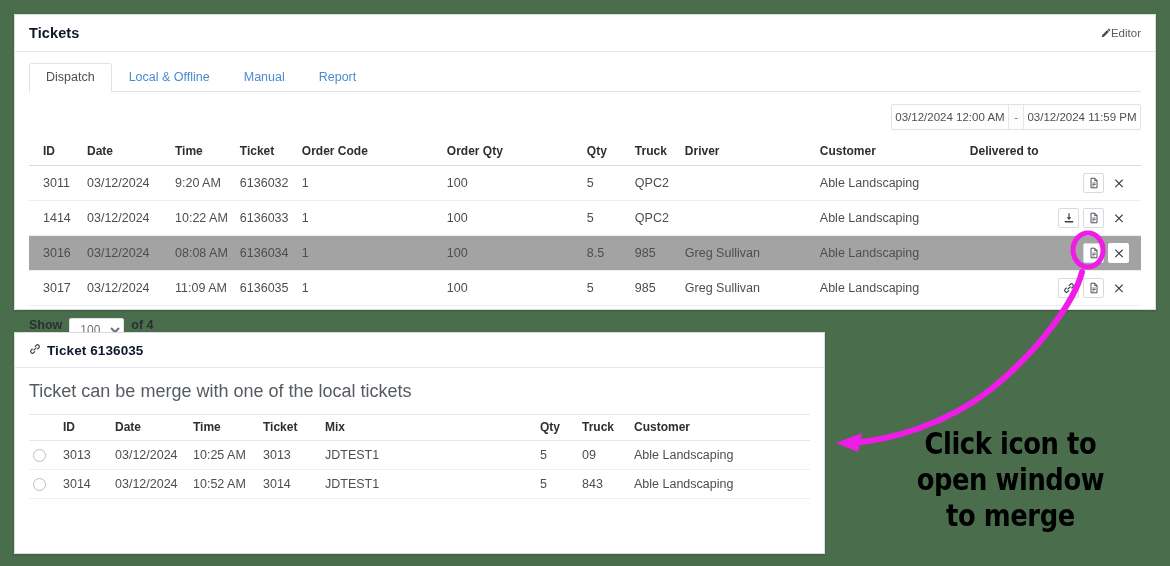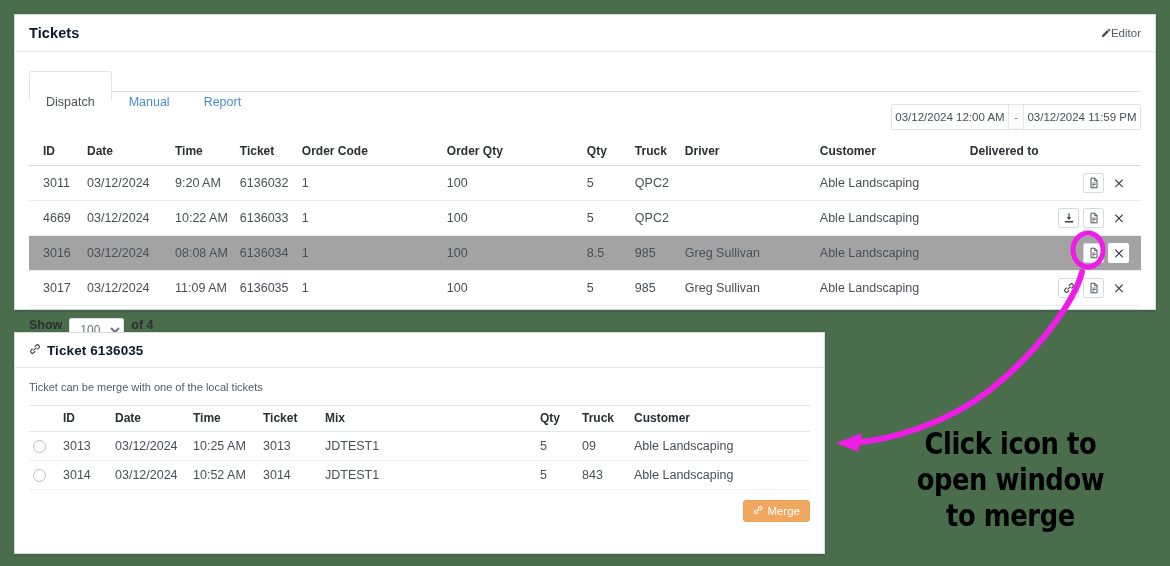--- a/index.html
+++ b/index.html
@@ -49,28 +49,28 @@
 
   
   .tabs {
     position: relative;
     margin: 10px 14px 0 14px;
     height: 30px;
     border-bottom: 1px solid #dfe3e6;
     display: flex; align-items: stretch;
   }
   .tab {
-    padding: 21px 16px 6px 16px;
+    padding: 4px 16px 6px 16px;
     font-size: 12.5px;
     color: #4c8bd0;
     cursor: pointer;
     border: 1px solid transparent;
     border-bottom: none;
     line-height: 18px;
-    position: relative; top: 9px;
+    position: relative; top: 1px;
     white-space: nowrap;
   }
   .tab.active {
     color: #4a5055;
     background: #fff;
     border-color: #dfe3e6 #dfe3e6 #fff #dfe3e6;
     border-radius: 3px 3px 0 0;
   }
 
   
@@ -185,21 +185,21 @@
     padding-left: 6px;
   }
 
   
   #merge-panel .panel-head { height: 35px; }
   #merge-panel .panel-title {
     font-size: 13.5px; display: flex; align-items: center; gap: 6px;
   }
   .merge-note {
     padding: 13px 14px 0 14px;
-    font-size: 11px; color: #555b61;
+    font-size: 18px; color: #555b61;
   }
   .merge-table-wrap { padding: 0 14px; }
   #merge-table { margin-top: 12px; }
   #merge-table th {
     border-top: 1px solid #e4e7ea;
     border-bottom: 1px solid #e4e7ea;
     padding: 5px 6px 6px 6px;
   }
   #merge-table td { border-bottom: 1px solid #eef0f2; }
   #merge-table .c-radio  { width: 28px; padding-left: 4px; }
@@ -269,20 +269,21 @@
         <svg width="11" height="11" viewBox="0 0 16 16">
             <path fill="#44494e" d="M12.3 1.3a1 1 0 0 1 1.4 0l1 1a1 1 0 0 1 0 1.4l-1 1-2.4-2.4zM10.6 3l2.4 2.4-7.3 7.3-3.1.7.7-3.1z"></path>
           </svg>
       </span>
       <span>Editor</span>
     </a>
   </div>
 
   <div class="tabs">
     <div class="tab active">Dispatch</div>
+    <div class="tab">Local &amp; Offline</div>
     <div class="tab">Manual</div>
     <div class="tab">Report</div>
   </div>
 
   <div class="filter-row">
     <div class="daterange">
       <input type="text" value="03/12/2024 12:00 AM" style="">
       <span class="sep">-</span>
       <input type="text" value="03/12/2024 11:59 PM" style="">
     </div>
@@ -332,21 +333,21 @@
                 </button>
                 <button class="icon-btn borderless">
                   <svg width="12" height="12" viewBox="0 0 16 16">
                     <path d="M3.6 3.0 8 7.4l4.4-4.4 1.1 1.1L9.1 8.5l4.4 4.4-1.1 1.1L8 9.6l-4.4 4.4-1.1-1.1 4.4-4.4L2.5 4.1z" fill="#3b4046"></path>
                   </svg>
                 </button>
               </div>
             </td>
           </tr>
           <tr>
-            <td class="c-id">4669</td>
+            <td class="c-id">1414</td>
             <td class="c-date">03/12/2024</td>
             <td class="c-time">10:22 AM</td>
             <td class="c-ticket">6136033</td>
             <td class="c-ocode">1</td>
             <td class="c-oqty">100</td>
             <td class="c-qty">5</td>
             <td class="c-truck">QPC2</td>
             <td class="c-driver"></td>
             <td class="c-cust">Able Landscaping</td>
             <td class="c-deliv"></td>
@@ -516,34 +517,20 @@
             <td class="c-ticket">3014</td>
             <td class="c-mix">JDTEST1</td>
             <td class="c-qty">5</td>
             <td class="c-truck">843</td>
             <td class="c-cust">Able Landscaping</td>
           </tr>
         </tbody>
     </table>
   </div>
 
-  <div class="merge-footer">
-    <button class="merge-btn">
-      <span>
-        <svg width="10" height="10" viewBox="0 0 16 16">
-            <g fill="none" stroke="#ffffff" stroke-width="1.7" stroke-linecap="round">
-              <path d="M6.4 9.6 9.6 6.4"></path>
-              <path d="M8.2 4.6 9.7 3.1a2.4 2.4 0 0 1 3.4 3.4l-1.5 1.5"></path>
-              <path d="M7.8 11.4l-1.5 1.5a2.4 2.4 0 0 1-3.4-3.4l1.5-1.5"></path>
-            </g>
-          </svg>
-      </span>
-      <span>Merge</span>
-    </button>
-  </div>
 </div>
 
 <svg id="annotation" viewBox="0 0 1170 566">
   <ellipse cx="1088" cy="250" rx="15" ry="17" fill="none" stroke="#ef1ce8" stroke-width="5"></ellipse>
   <path d="M1082 272 C 1075 300, 1040 350, 990 390 C 945 425, 890 440, 852 443" fill="none" stroke="#ef1ce8" stroke-width="6" stroke-linecap="round"></path>
   <path d="M836 443 L 862 433 L 858 452 Z" fill="#ef1ce8"></path>
 </svg>
 
 <div class="anno-text">
   <div>Click icon to</div>

